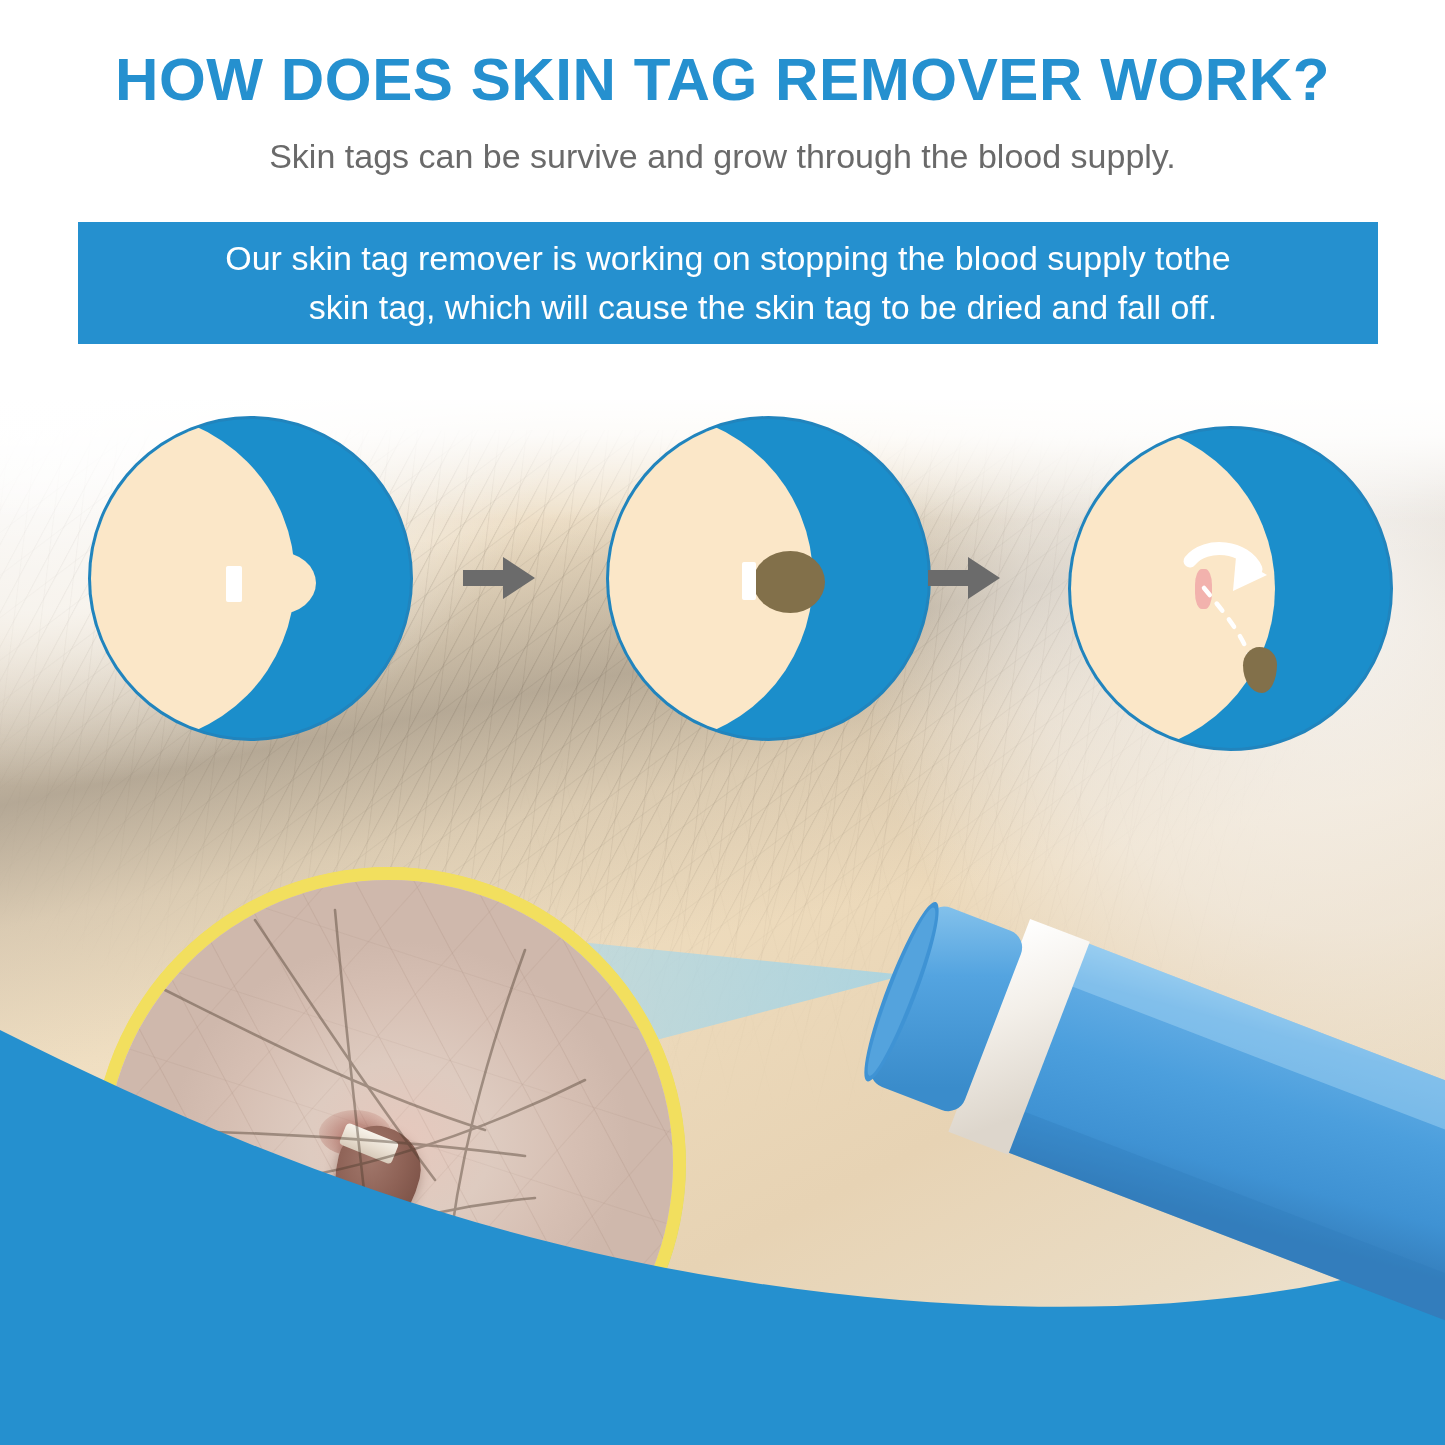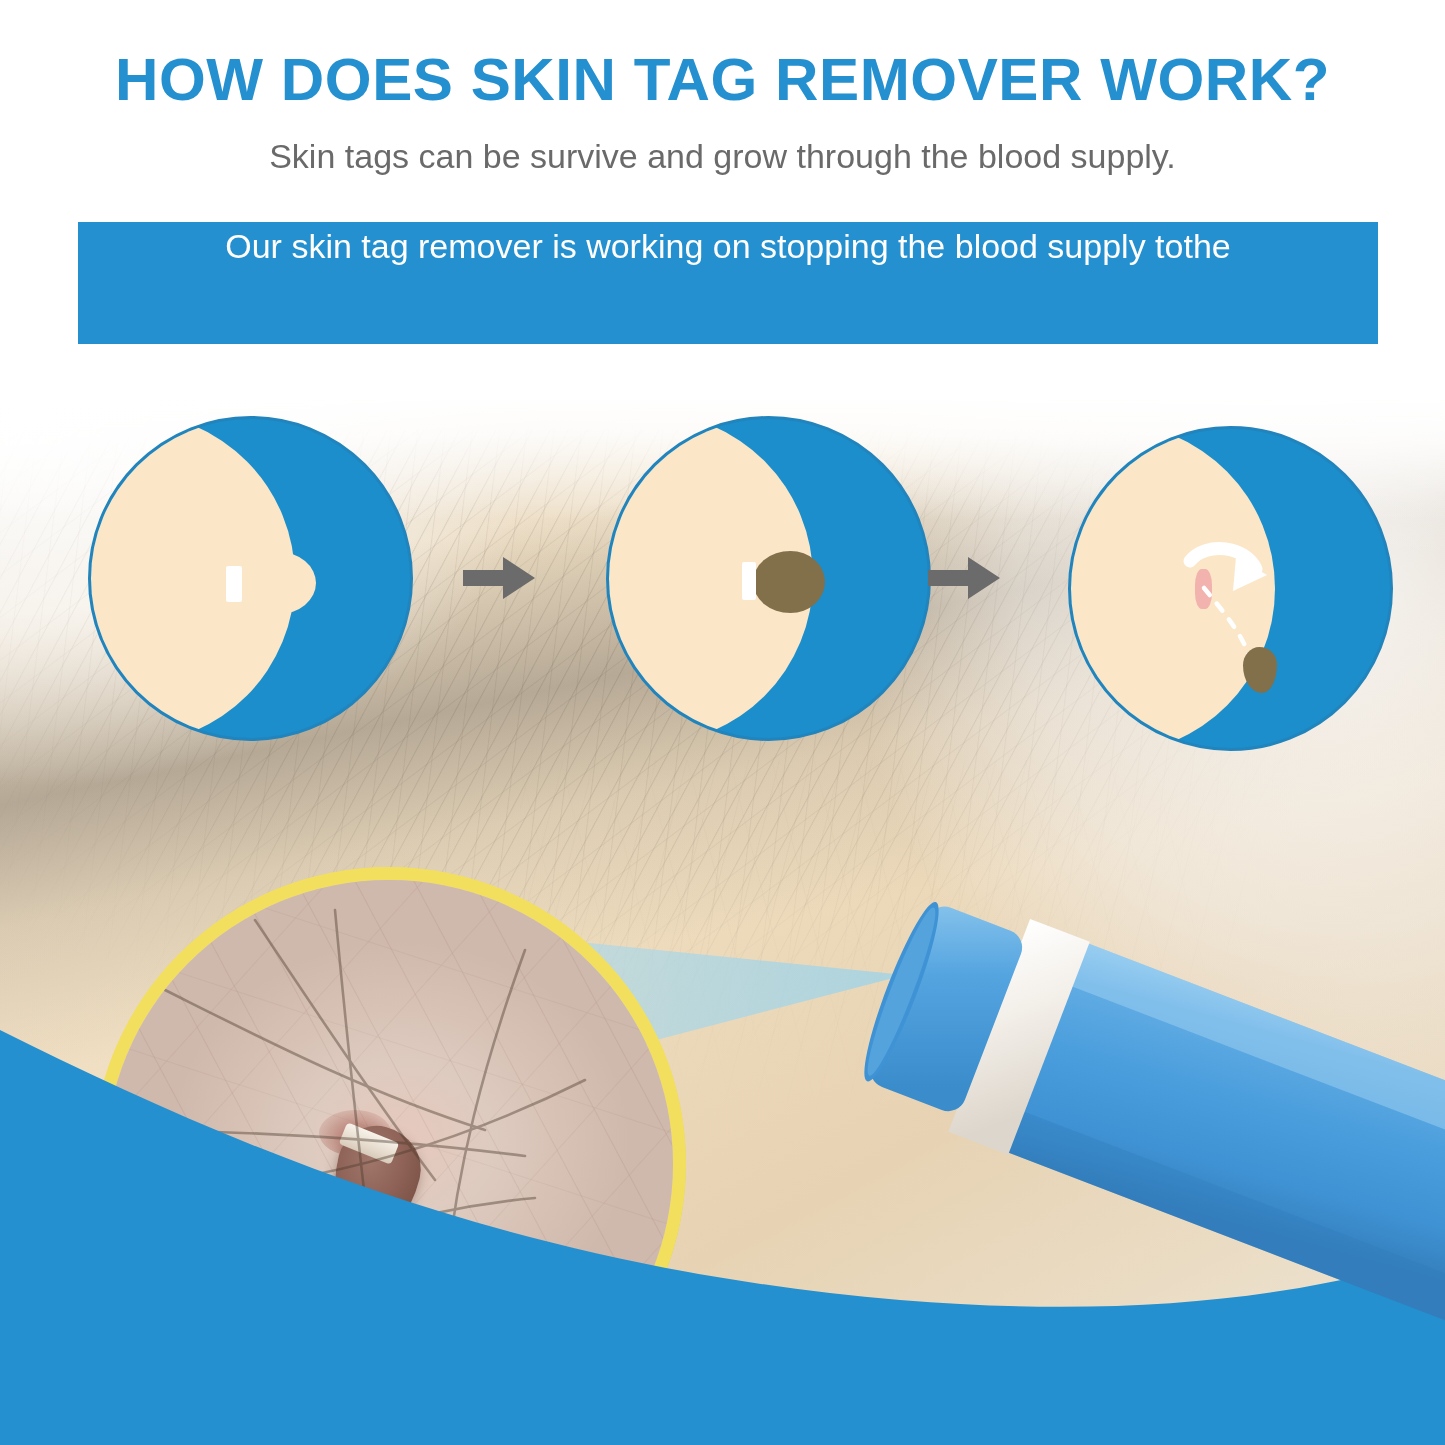--- a/index.html
+++ b/index.html
@@ -101,20 +101,21 @@
   .banner {
     position: absolute;
     left: 78px;
     top: 222px;
     width: 1300px;
     height: 122px;
     background: #2590cf;
     display: flex;
     flex-direction: column;
     align-items: center;
+    justify-content: center;
     padding: 0 18px;
     box-sizing: border-box;
   }
   .banner-line {
     color: #ffffff;
     font-size: 34px;
     line-height: 49px;
     text-align: center;
     white-space: nowrap;
   }
@@ -255,20 +256,21 @@
   <div class="bg-hair"></div>
   <div class="bg-hair2"></div>
   <div class="bg-topwhite"></div>
   <div class="bg-topfade"></div>
 
   <div class="title">HOW DOES SKIN TAG REMOVER WORK?</div>
   <div class="subtitle">Skin tags can be survive and grow through the blood supply.</div>
 
   <div class="banner">
     <div class="banner-line">Our skin tag remover is working on stopping the blood supply tothe</div>
+    <div class="banner-line l2">skin tag, which will cause the skin tag to be dried and fall off.</div>
   </div>
 
   <div class="circle" style="left:88px; top:416px;">
     <div class="skin-half"></div>
     <div class="tag" style="left:147px; top:133px; width:78px; height:62px; background:#fbe7c8;"></div>
     <div class="tag-neck" style="left:135px; top:147px; width:16px; height:36px;"></div>
   </div>
 
   <svg class="step-arrow" style="left:463px; top:555px;" viewBox="0 0 72 46">
     <path d="M0,15 L40,15 L40,2 L72,23 L40,44 L40,31 L0,31 Z" fill="#6b6b6b"></path>

